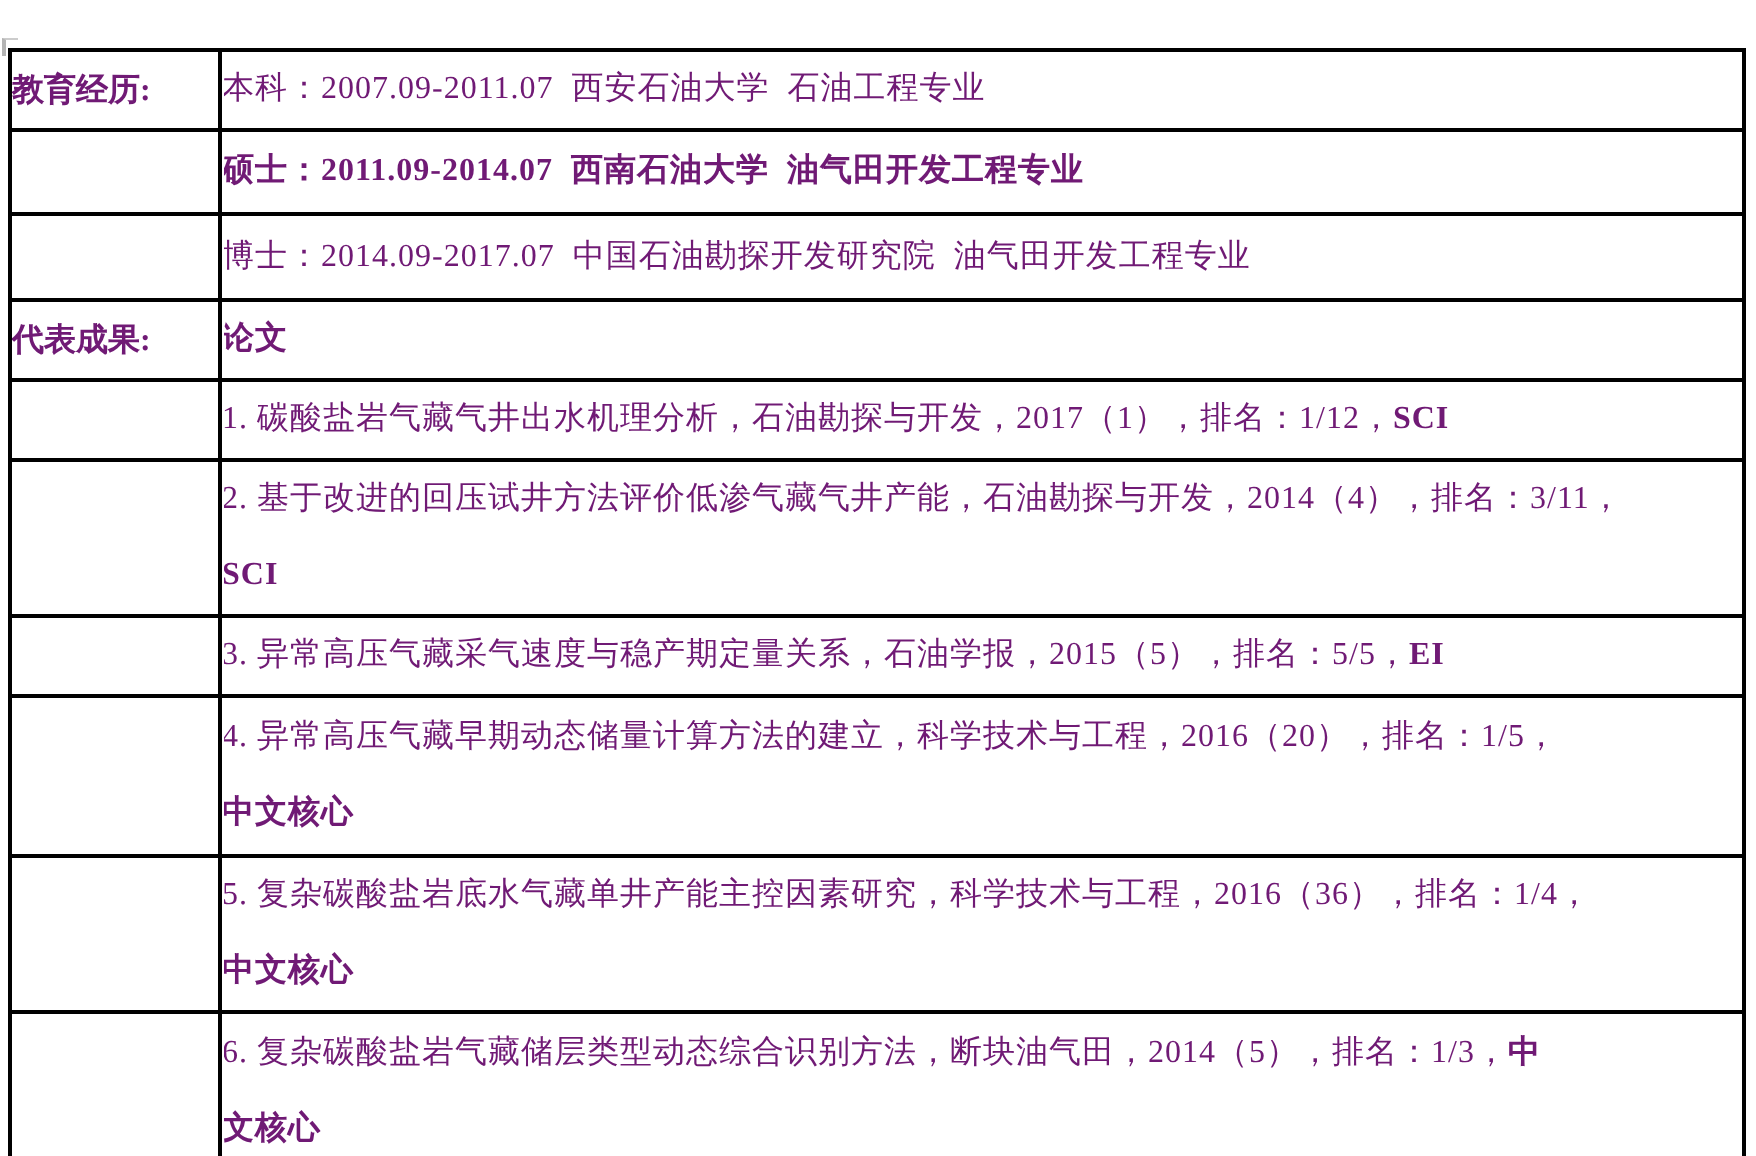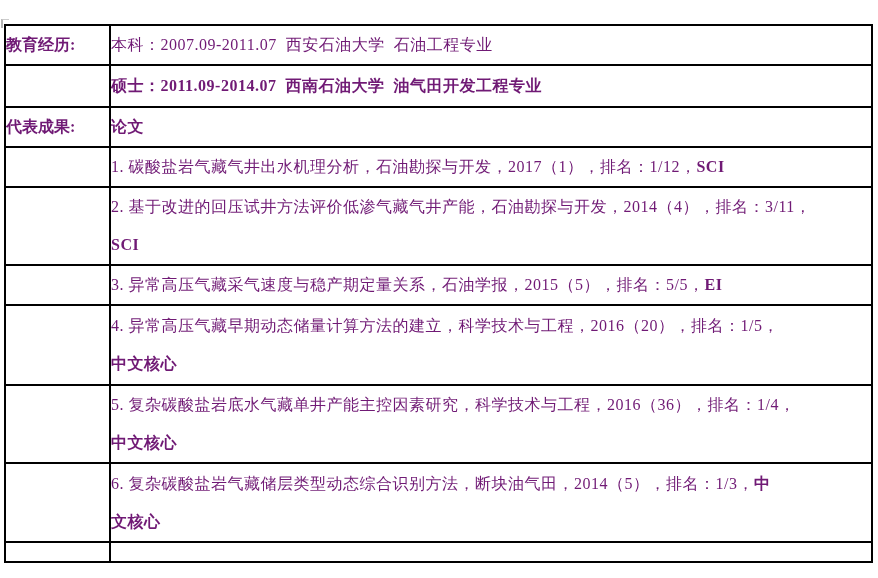--- a/index.html
+++ b/index.html
@@ -38,20 +38,21 @@
     overflow: hidden;
   }
   td.hcell {
     width: 103px;
     padding-left: 9px;
     white-space: pre-wrap;
   }
   td.ccell {
     padding-left: 11px;
     padding-right: 8px;
+    border-radius: 16px;
   }
   .line {
     line-height: 38px;
     white-space: pre-wrap;
     letter-spacing: 0.5px;
   }
   .b { font-weight: 700; }
 </style>
 </head>
 <body>
@@ -63,20 +64,26 @@
         <tr style="height: 36px;">
           <td class="hcell"><span class="b">教育经历:</span></td>
           <td class="ccell">
             <div class="line"><span>本科：2007.09-2011.07  西安石油大学  石油工程专业</span></div>
           </td>
         </tr>
         <tr style="height: 42px; font-weight: bold;">
           <td class="hcell"></td>
           <td class="ccell">
             <div class="line"><span>硕士：2011.09-2014.07  西南石油大学  油气田开发工程专业</span></div>
+          </td>
+        </tr>
+        <tr style="height: 43px;">
+          <td class="hcell"></td>
+          <td class="ccell">
+            <div class="line"><span>博士：2014.09-2017.07  中国石油勘探开发研究院  油气田开发工程专业</span></div>
           </td>
         </tr>
         <tr style="height: 37px; font-family: Liberation Serif, serif;">
           <td class="hcell"><span class="b">代表成果:</span></td>
           <td class="ccell">
             <div class="line"><span class="b">论文</span></div>
           </td>
         </tr>
         <tr style="height: 39px;">
           <td class="hcell"></td>

